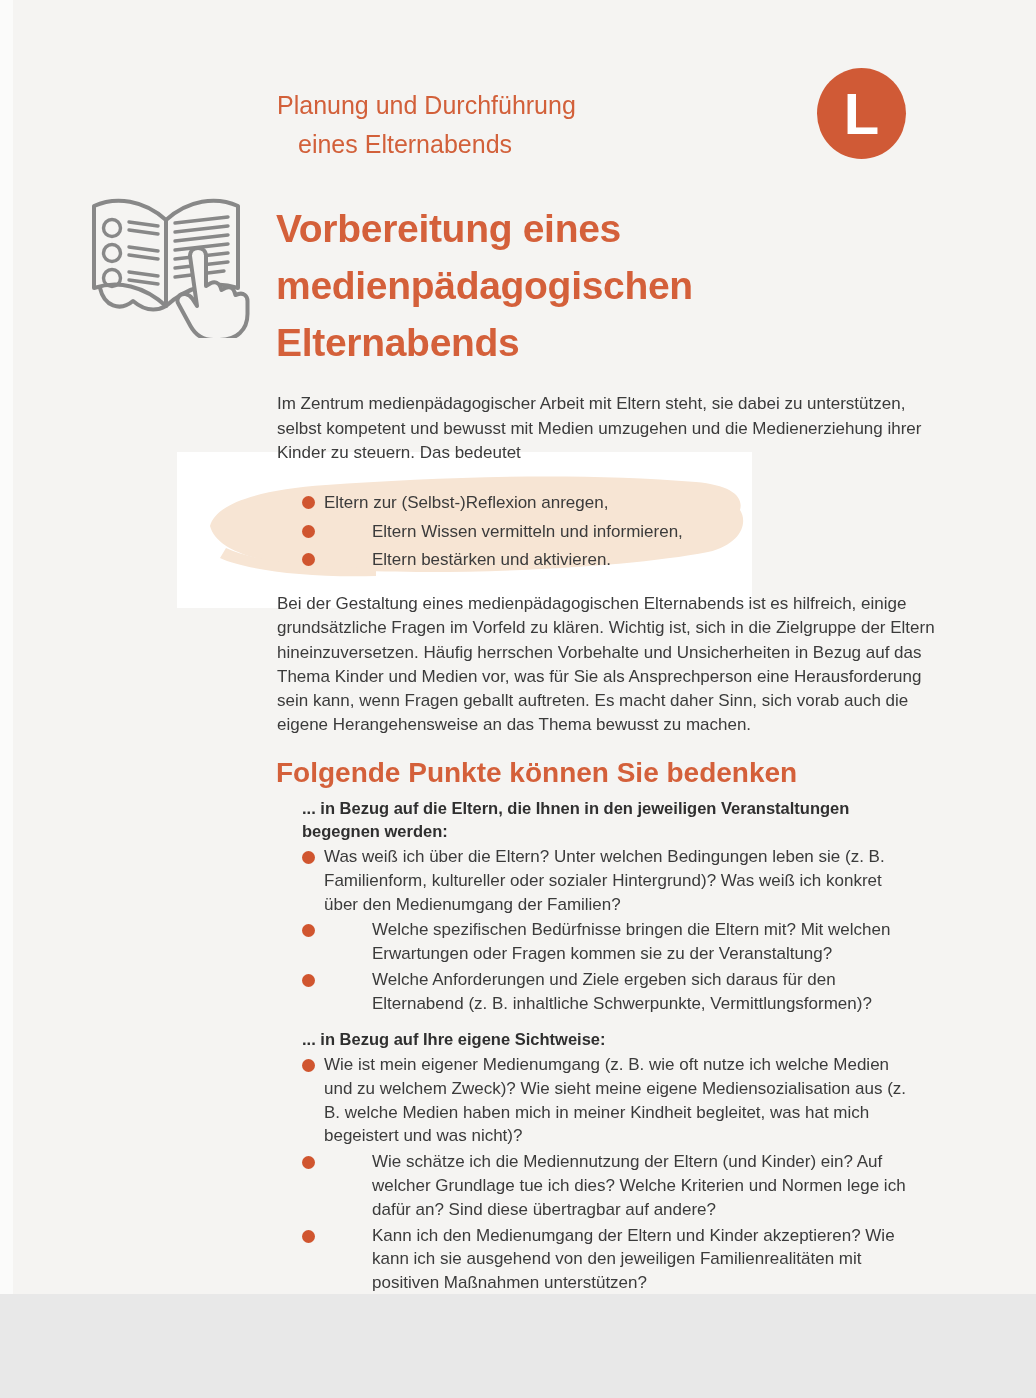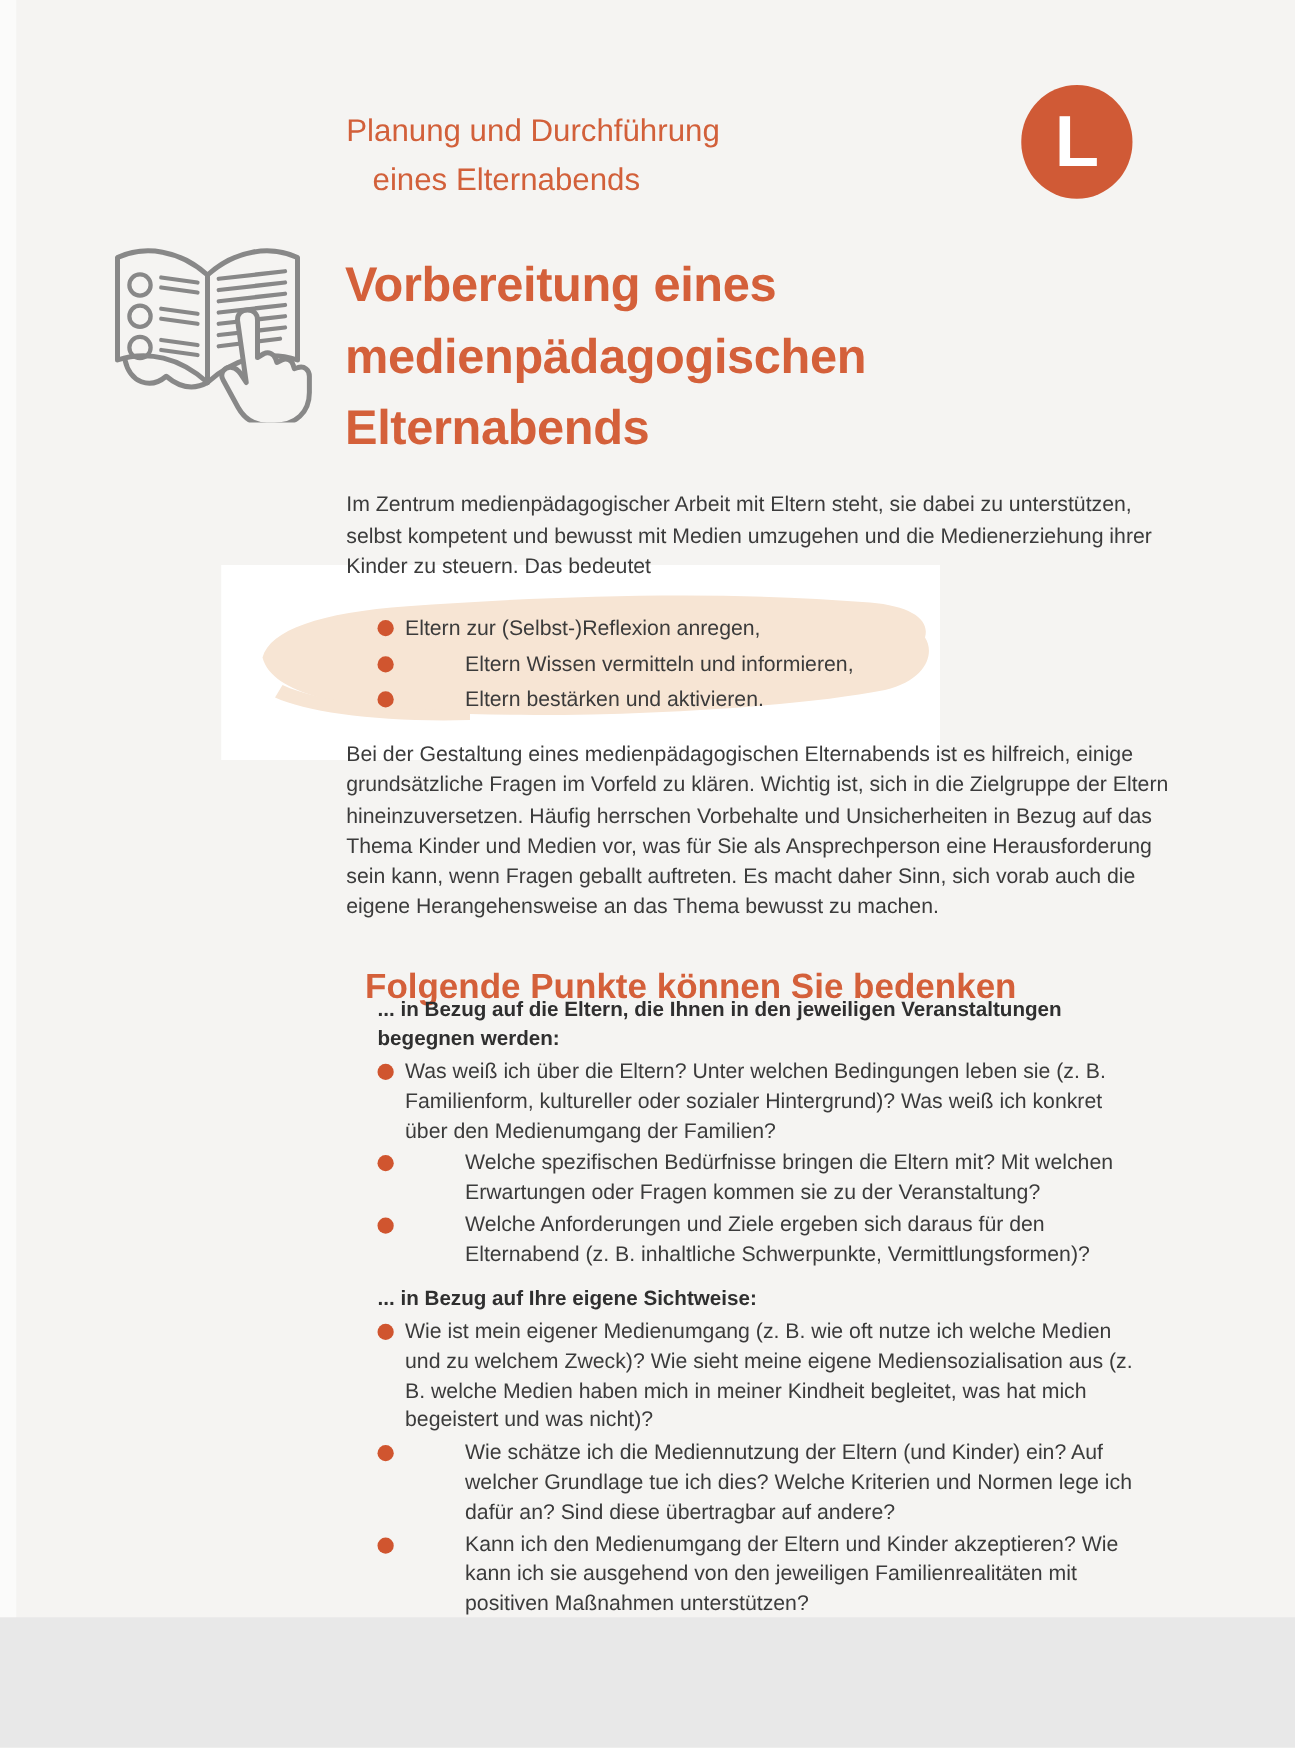--- a/index.html
+++ b/index.html
@@ -122,21 +122,21 @@
         <span>Eltern Wissen vermitteln und informieren,</span>
       </li>
     <li>
         <span class="dot"></span>
         <span>Eltern bestärken und aktivieren.</span>
       </li>
   </ul>
 
   <p class="body2" style="margin:0;">Bei der Gestaltung eines medienpädagogischen Elternabends ist es hilfreich, einige grundsätzliche Fragen im Vorfeld zu klären. Wichtig ist, sich in die Zielgruppe der Eltern hineinzuversetzen. Häufig herrschen Vorbehalte und Unsicherheiten in Bezug auf das Thema Kinder und Medien vor, was für Sie als Ansprechperson eine Herausforderung sein kann, wenn Fragen geballt auftreten. Es macht daher Sinn, sich vorab auch die eigene Herangehensweise an das Thema bewusst zu machen.</p>
 
-  <h2 class="section-heading" style="margin:16px;">Folgende Punkte können Sie bedenken</h2>
+  <h2 class="section-heading" style="margin:0;">Folgende Punkte können Sie bedenken</h2>
 
   <div class="subhead-a">... in Bezug auf die Eltern, die Ihnen in den jeweiligen Veranstaltungen begegnen werden:</div>
   <ul class="bullets list-a">
     <li>
         <span class="dot"></span>
         <span>Was weiß ich über die Eltern? Unter welchen Bedingungen leben sie (z. B. Familienform, kultureller oder sozialer Hintergrund)? Was weiß ich konkret über den Medienumgang der Familien?</span>
       </li>
     <li>
         <span class="dot"></span>
         <span>Welche spezifischen Bedürfnisse bringen die Eltern mit? Mit welchen Erwartungen oder Fragen kommen sie zu der Veranstaltung?</span>

